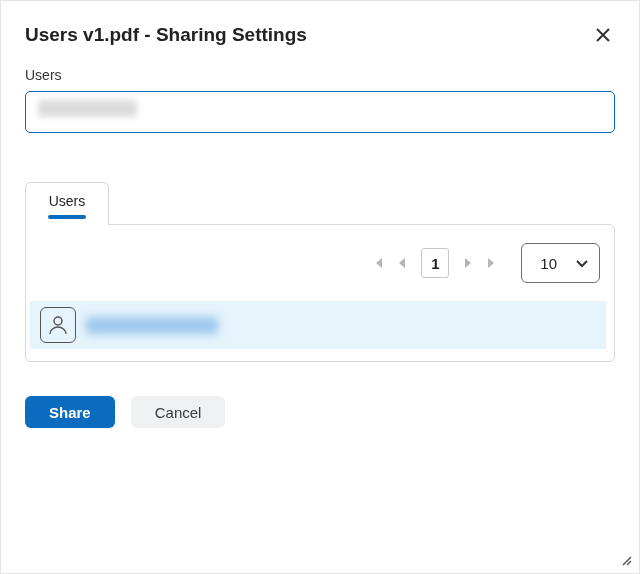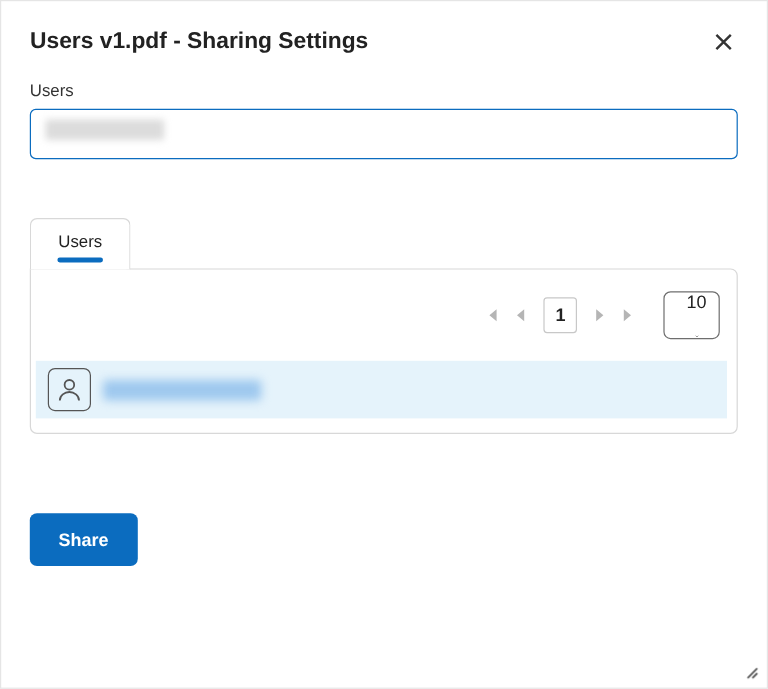--- a/index.html
+++ b/index.html
@@ -147,21 +147,20 @@
     .page-size {
       border: 1px solid #6e6e6e;
       border-radius: 6px;
       height: 40px;
       padding: 0 10px 0 18px;
       display: flex;
       align-items: center;
       gap: 18px;
       margin-left: 14px;
       cursor: pointer;
-      flex-direction: column;
     }
     .page-size-val { font-size: 15px; color: #222; }
     .chevron { width: 14px; height: 14px; }
     .user-row {
       display: flex;
       align-items: center;
       gap: 10px;
       background: #e5f3fb;
       padding: 6px 10px;
       margin: 0 8px 0 4px;
@@ -215,26 +214,25 @@
     }
     .chip-close svg { width: 14px; height: 14px; }
     .footer-row {
       display: flex;
       gap: 16px;
       margin-top: 34px;
     }
     .btn {
       border: none;
       border-radius: 6px;
-      height: 44px;
+      height: 32px;
       padding: 0 24px;
       font-size: 15px;
       font-weight: 700;
       cursor: pointer;
-      margin-top: 32px;
     }
     .btn-primary { background: #0b6cbf; color: #fff; }
     .btn-secondary { background: #eef0f2; color: #3a3a3a; font-weight: 500; }
     .resize-grip {
       position: absolute;
       right: 6px;
       bottom: 6px;
       width: 16px;
       height: 16px;
       color: #555;
@@ -309,20 +307,21 @@
         </div>
         <span class="user-name-blur">█████ ███████</span>
       </div>
 
     </div>
   </div>
 
 
   <div class="footer-row">
     <button class="btn btn-primary">Share</button>
+    <button class="btn btn-secondary">Cancel</button>
   </div>
 
   <div class="scroll-spacer"></div>
 </div>
 
 <div class="resize-grip">
   <svg viewBox="0 0 16 16">
     <path d="M14 6 L6 14 M14 10 L10 14 M14 14 L14 14" stroke="currentColor" stroke-width="1.5" fill="none"></path>
   </svg>
 </div>

